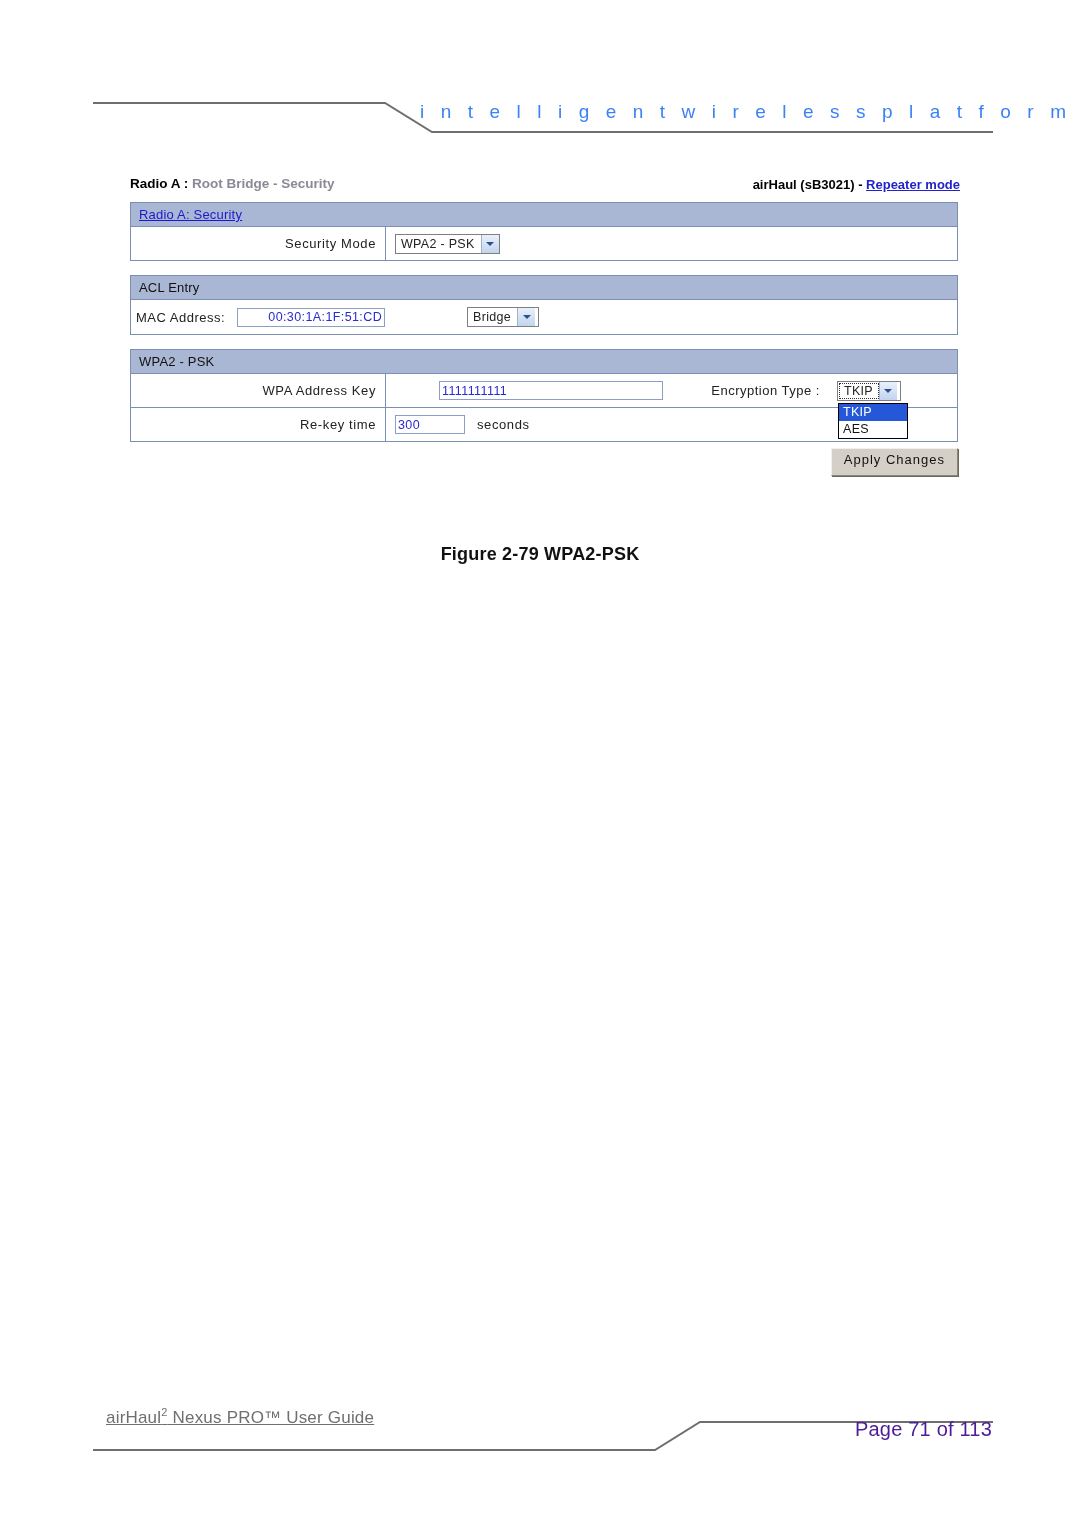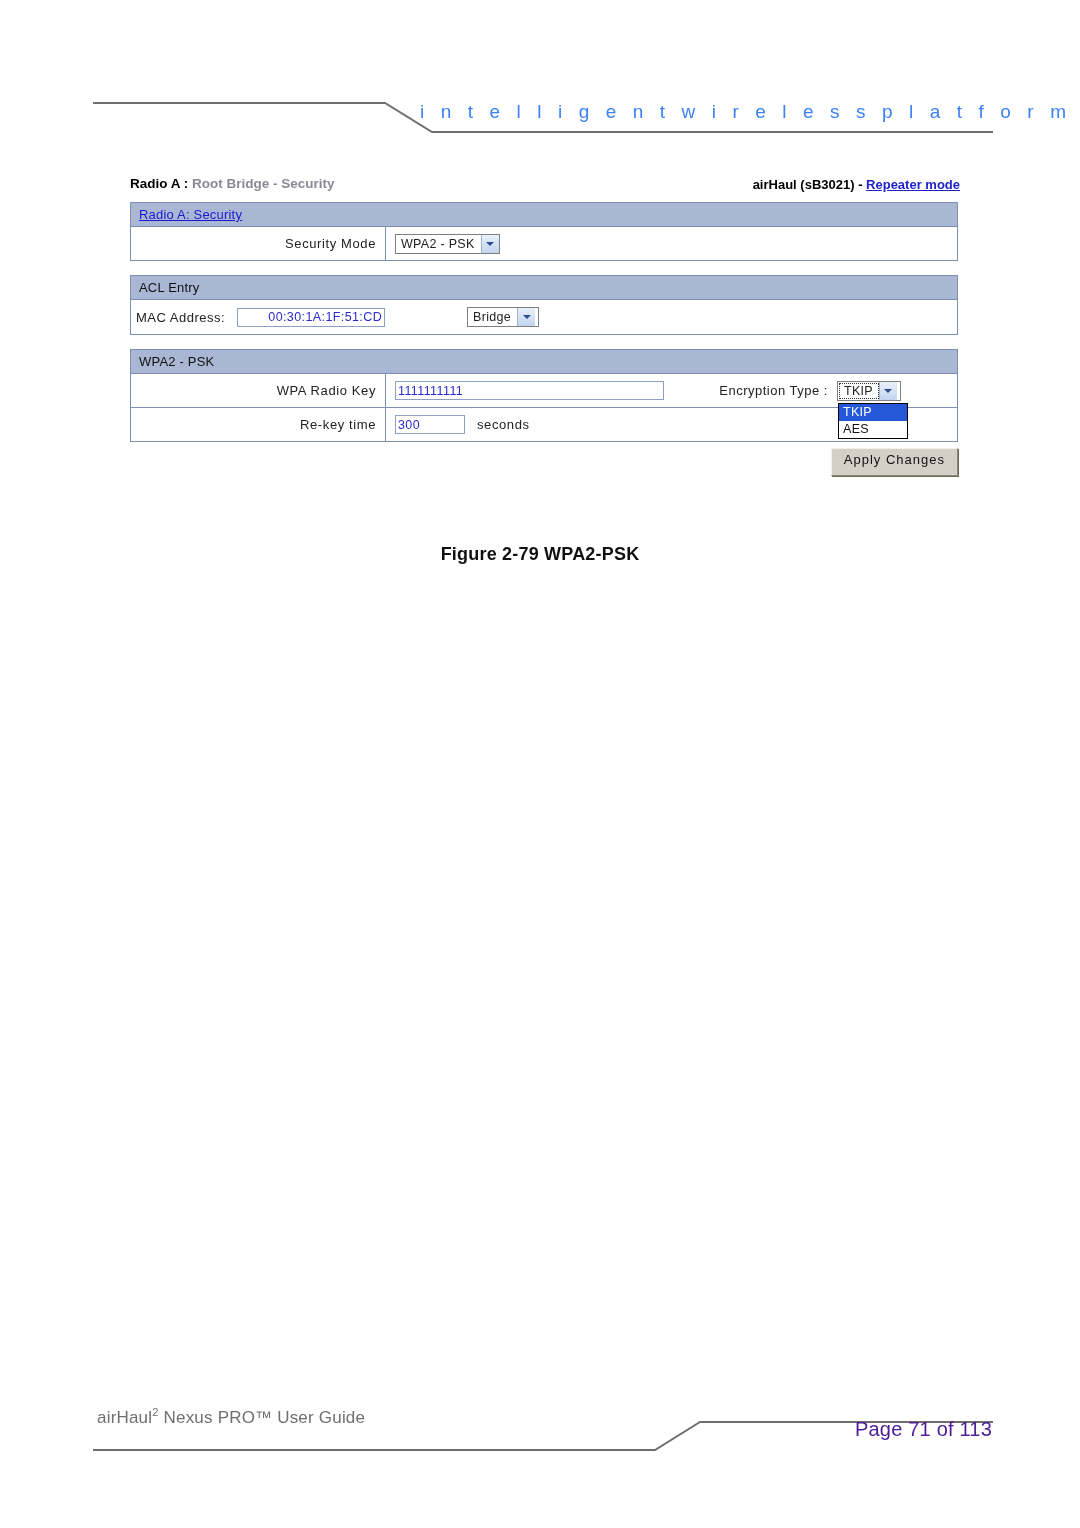--- a/index.html
+++ b/index.html
@@ -166,21 +166,21 @@
     border: 1px solid #8ba0c4;
     background: #ffffff;
     height: 19px;
     line-height: 17px;
     padding: 0 2px;
     box-sizing: border-box;
     outline: none;
     letter-spacing: 0.4px;
   }
   .txt-mac { width: 148px; text-align: right; }
-  .txt-key { width: 269px; }
+  .txt-key { width: 224px; margin-left: 44px; }
   .txt-rekey { width: 70px; }
 
   .sel {
     display: inline-flex;
     align-items: stretch;
     height: 20px;
     border: 1px solid #7f7f7f;
     background: #ffffff;
     box-sizing: border-box;
     cursor: default;
@@ -247,20 +247,21 @@
     color: #ffffff;
   }
 
   .enc-wrap {
     position: absolute;
     right: 56px;
     top: 0;
     height: 33px;
     display: flex;
     align-items: center;
+    gap: 8px;
   }
   .enc-label {
     font-size: 13px;
     color: #222222;
     letter-spacing: 0.5px;
     margin-right: 9px;
     white-space: nowrap;
   }
 
   .panel-gap { height: 14px; }
@@ -307,26 +308,27 @@
     top: 1398px;
     width: 1080px;
     height: 70px;
   }
   .footer-rule-svg {
     position: absolute;
     left: 0; top: 10px;
   }
   .footer-left {
     position: absolute;
-    left: 97px;
+    left: 106px;
     top: 8px;
     font-size: 17px;
     color: #6f6f6f;
     letter-spacing: 0.2px;
     white-space: nowrap;
+    text-decoration: underline;
   }
   .footer-left sup { font-size: 11px; }
   .footer-right {
     position: absolute;
     right: 88px;
     top: 20px;
     font-size: 20px;
     color: #4c1d95;
     letter-spacing: 0.2px;
     white-space: nowrap;
@@ -390,21 +392,21 @@
 
   <div class="panel-gap"></div>
 
   <div class="panel">
     <div class="panel-title">
       <span class="panel-title-text">WPA2 - PSK</span>
     </div>
 
 
     <div class="row">
-      <div class="row-label">WPA Radio Key</div>
+      <div class="row-label">WPA Address Key</div>
       <div class="row-sep"></div>
       <div class="row-content">
         <input class="txt txt-key" type="text" value="1111111111" style="">
         <div class="enc-wrap">
           <span class="enc-label">Encryption Type :</span>
           <div class="sel sel-enc focused">
             <span class="sel-val">TKIP</span>
             <span class="sel-arrow"></span>
             <div class="dropdown-open">
               <div class="dd-opt sel-hl">TKIP</div>

